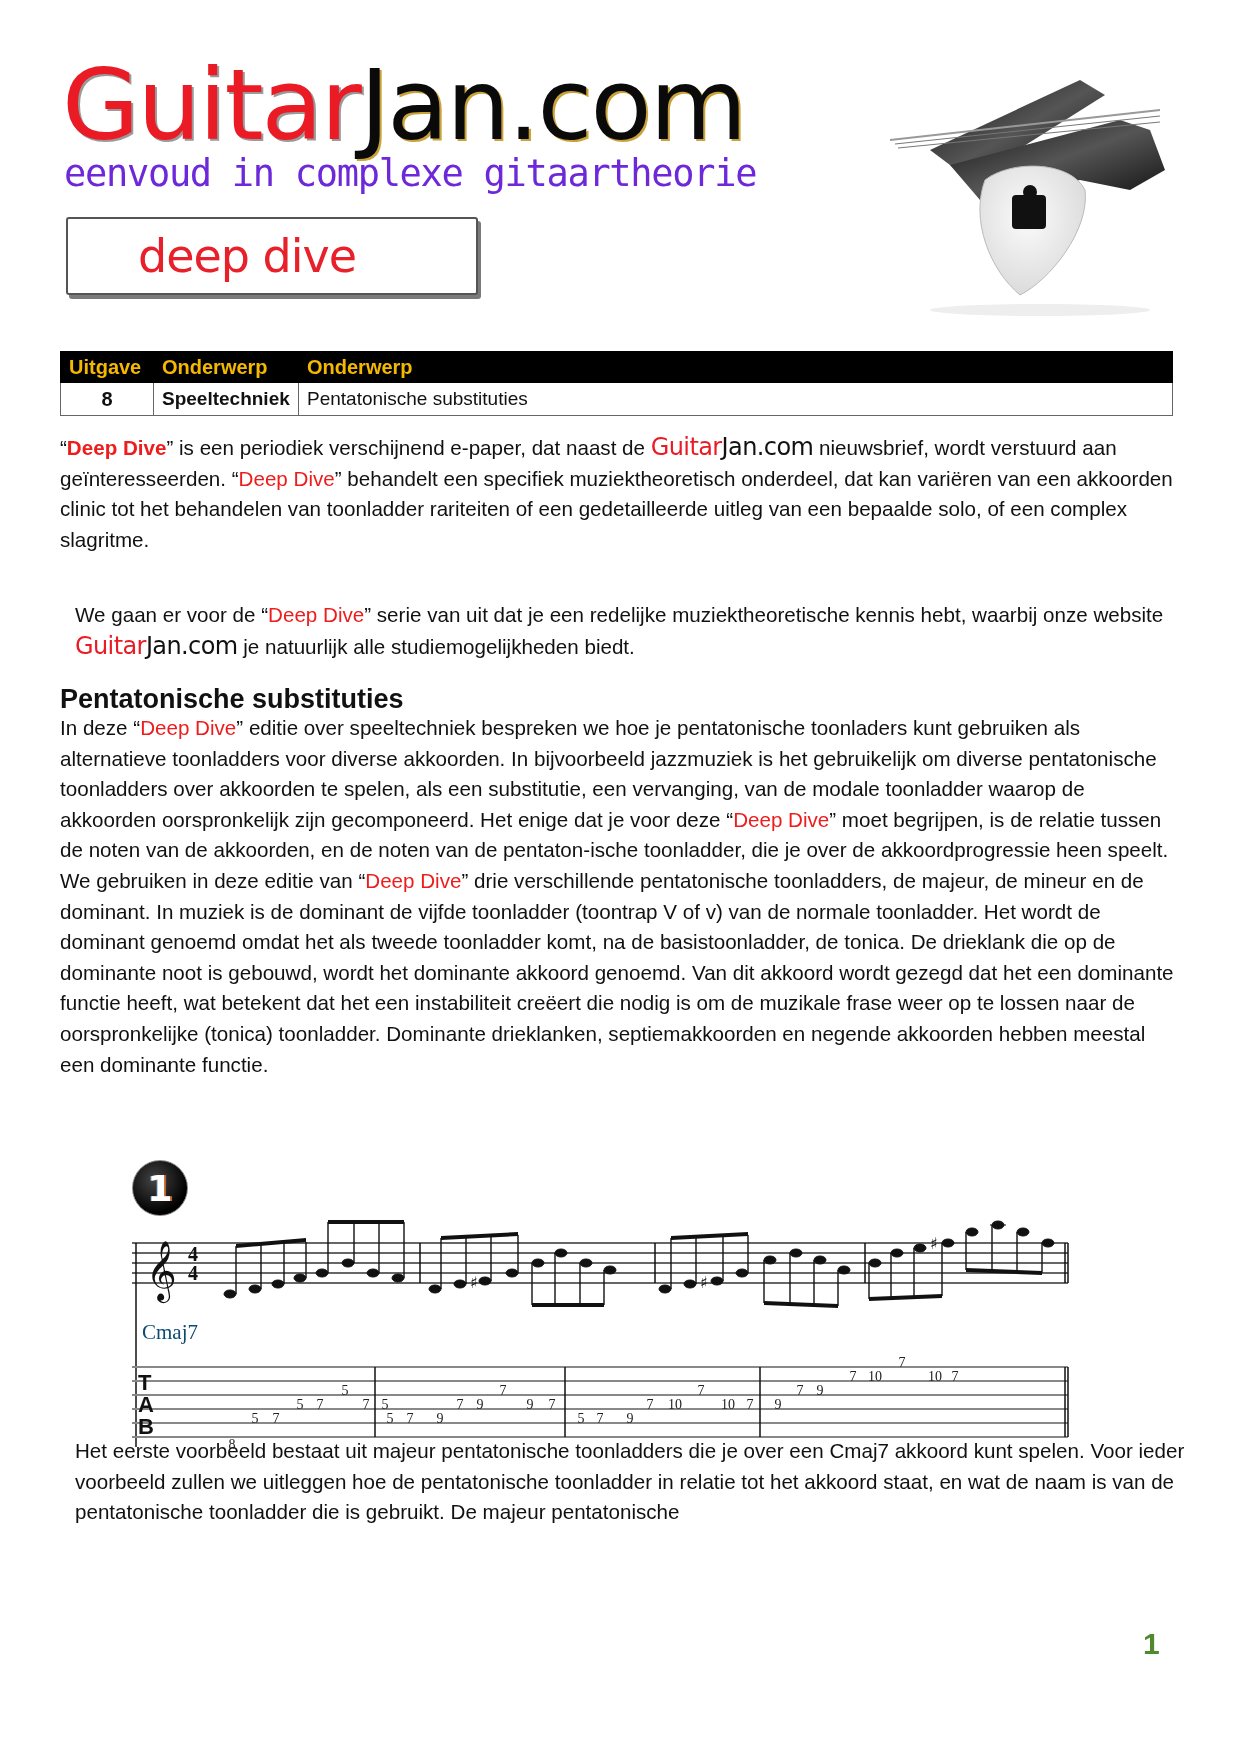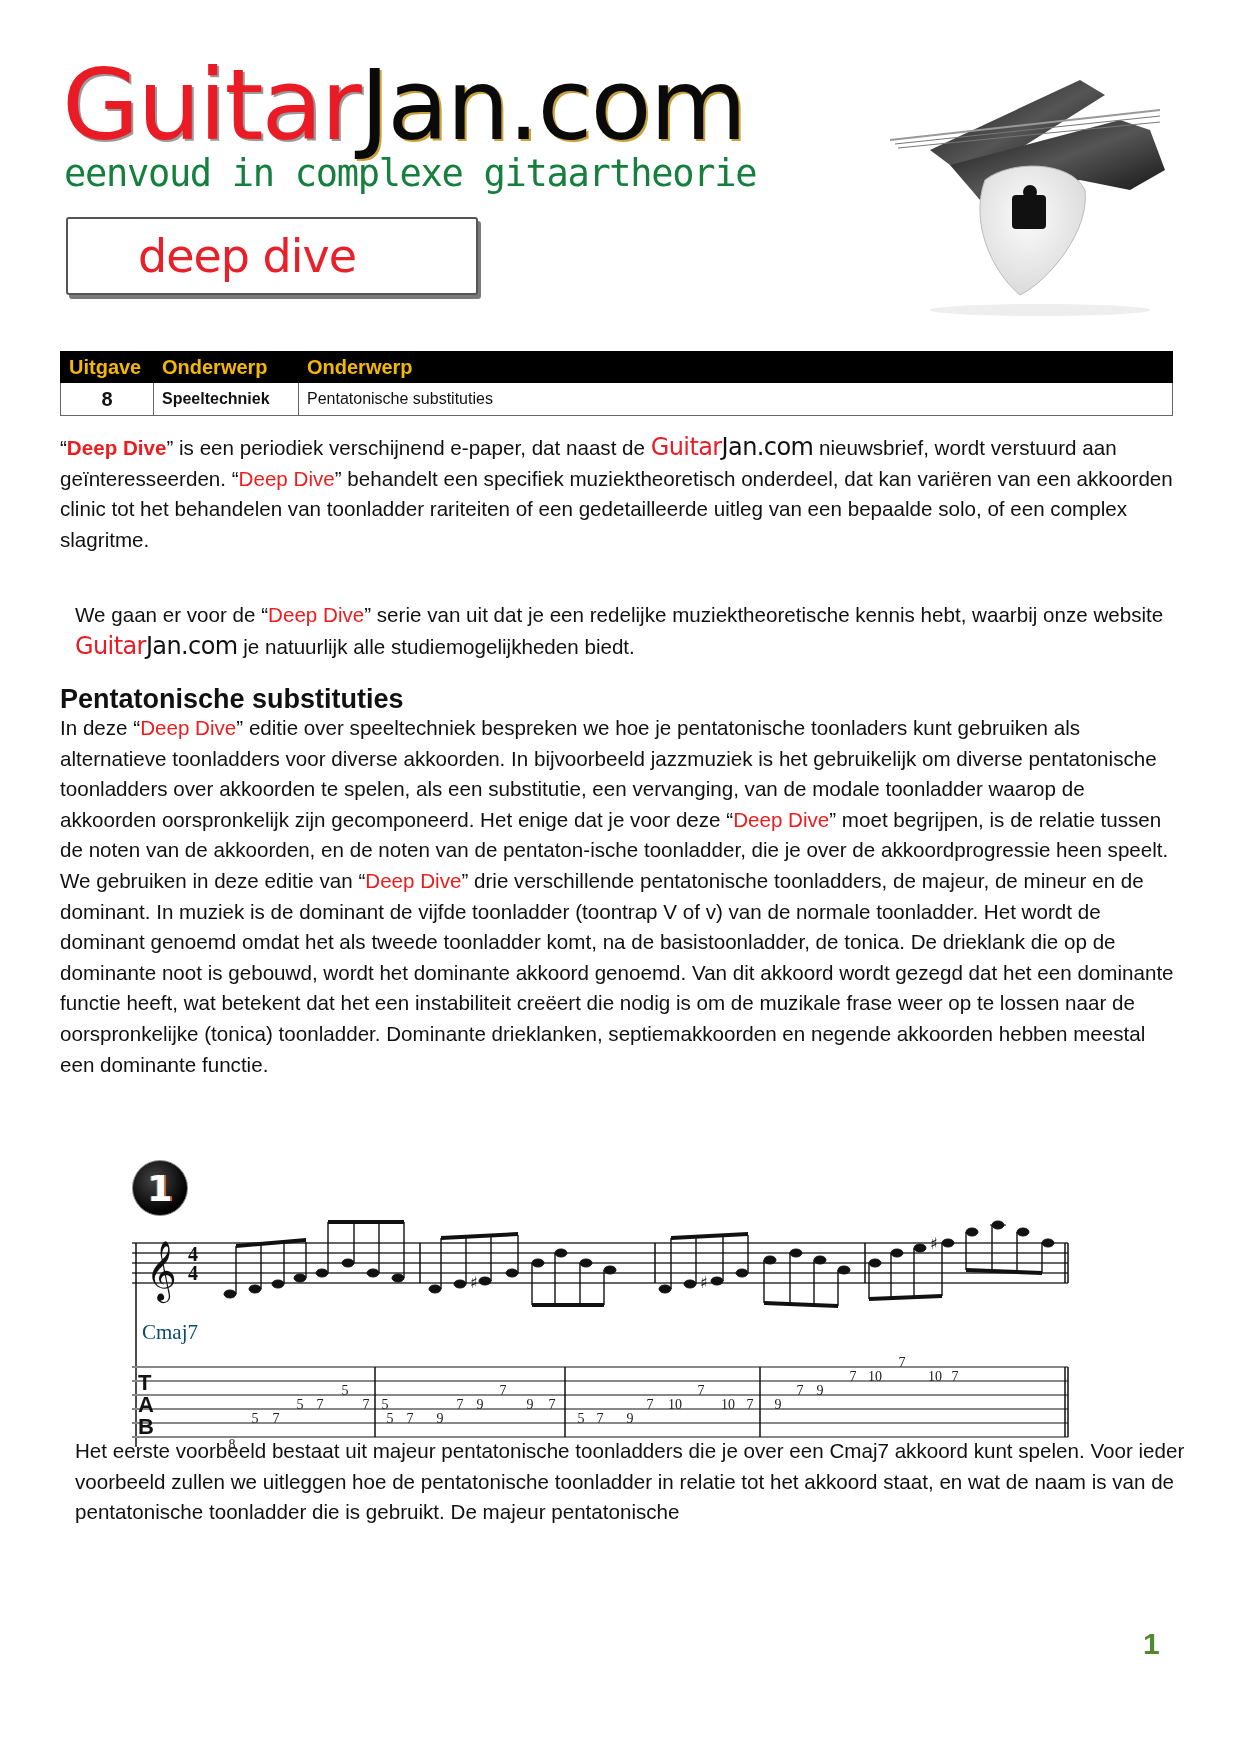--- a/index.html
+++ b/index.html
@@ -8,35 +8,35 @@
 
   
   .logo { position:absolute; left:62px; top:56px; }
   .logo-title { position:absolute; left:0; top:0; white-space:nowrap;
     font-family:"DejaVu Sans", sans-serif; font-size:98px; line-height:98px;
     letter-spacing:-2px; font-weight:normal; transform:scaleX(1.02); transform-origin:left; }
   .logo-title .red { color:#ea1b25; text-shadow:2px 2px 0 #9a9a9a; }
   .logo-title .black { color:#0a0a0a; text-shadow:2px 2px 0 #c9a23a; }
   .logo-sub { position:absolute; left:2px; top:98px; white-space:nowrap;
     font-family:"DejaVu Sans Mono", monospace; font-size:37px; line-height:40px;
-    letter-spacing:-1.3px; color:#15803d; }
+    letter-spacing:-1.3px; color:#6d28d9; }
   .deepdive-box { position:absolute; left:66px; top:217px; width:408px; height:74px;
     border:2px solid #555; border-radius:3px; background:#fff;
     box-shadow:3px 4px 0 #7a7a7a; display:flex; align-items:center; }
   .deepdive-box span { margin-left:70px; font-family:"DejaVu Sans", sans-serif;
     font-size:46px; color:#e8202a; letter-spacing:-1px; }
 
   .art { position:absolute; left:890px; top:60px; width:300px; height:270px; }
 
   
   .info { position:absolute; left:60px; top:351px; width:1113px; border-collapse:collapse;
     font-family:"Liberation Sans", sans-serif; }
   .info th { background:#000; color:#f5b800; font-size:20px; font-weight:bold;
     text-align:left; padding:2px 8px; height:26px; border:1px solid #000; }
-  .info td { font-size:16px; padding:2px 8px; height:28px; border:1px solid #666; color:#111; }
+  .info td { font-size:19px; padding:2px 8px; height:28px; border:1px solid #666; color:#111; }
   .info td.num { text-align:center; font-weight:bold; font-size:20px; }
   .info td.cat { font-weight:bold; }
 
   
   .para { position:absolute; left:60px; width:1120px; font-size:20.6px; line-height:30.6px;
     font-family:"Liberation Sans", sans-serif; color:#111; }
   .para .red { color:#ee1c1c; }
   .para .redb { color:#ee1c1c; font-weight:bold; }
   .inline-logo { font-family:"DejaVu Sans", sans-serif; font-size:24px; letter-spacing:-0.6px; }
   .inline-logo .r { color:#ea1b25; }

